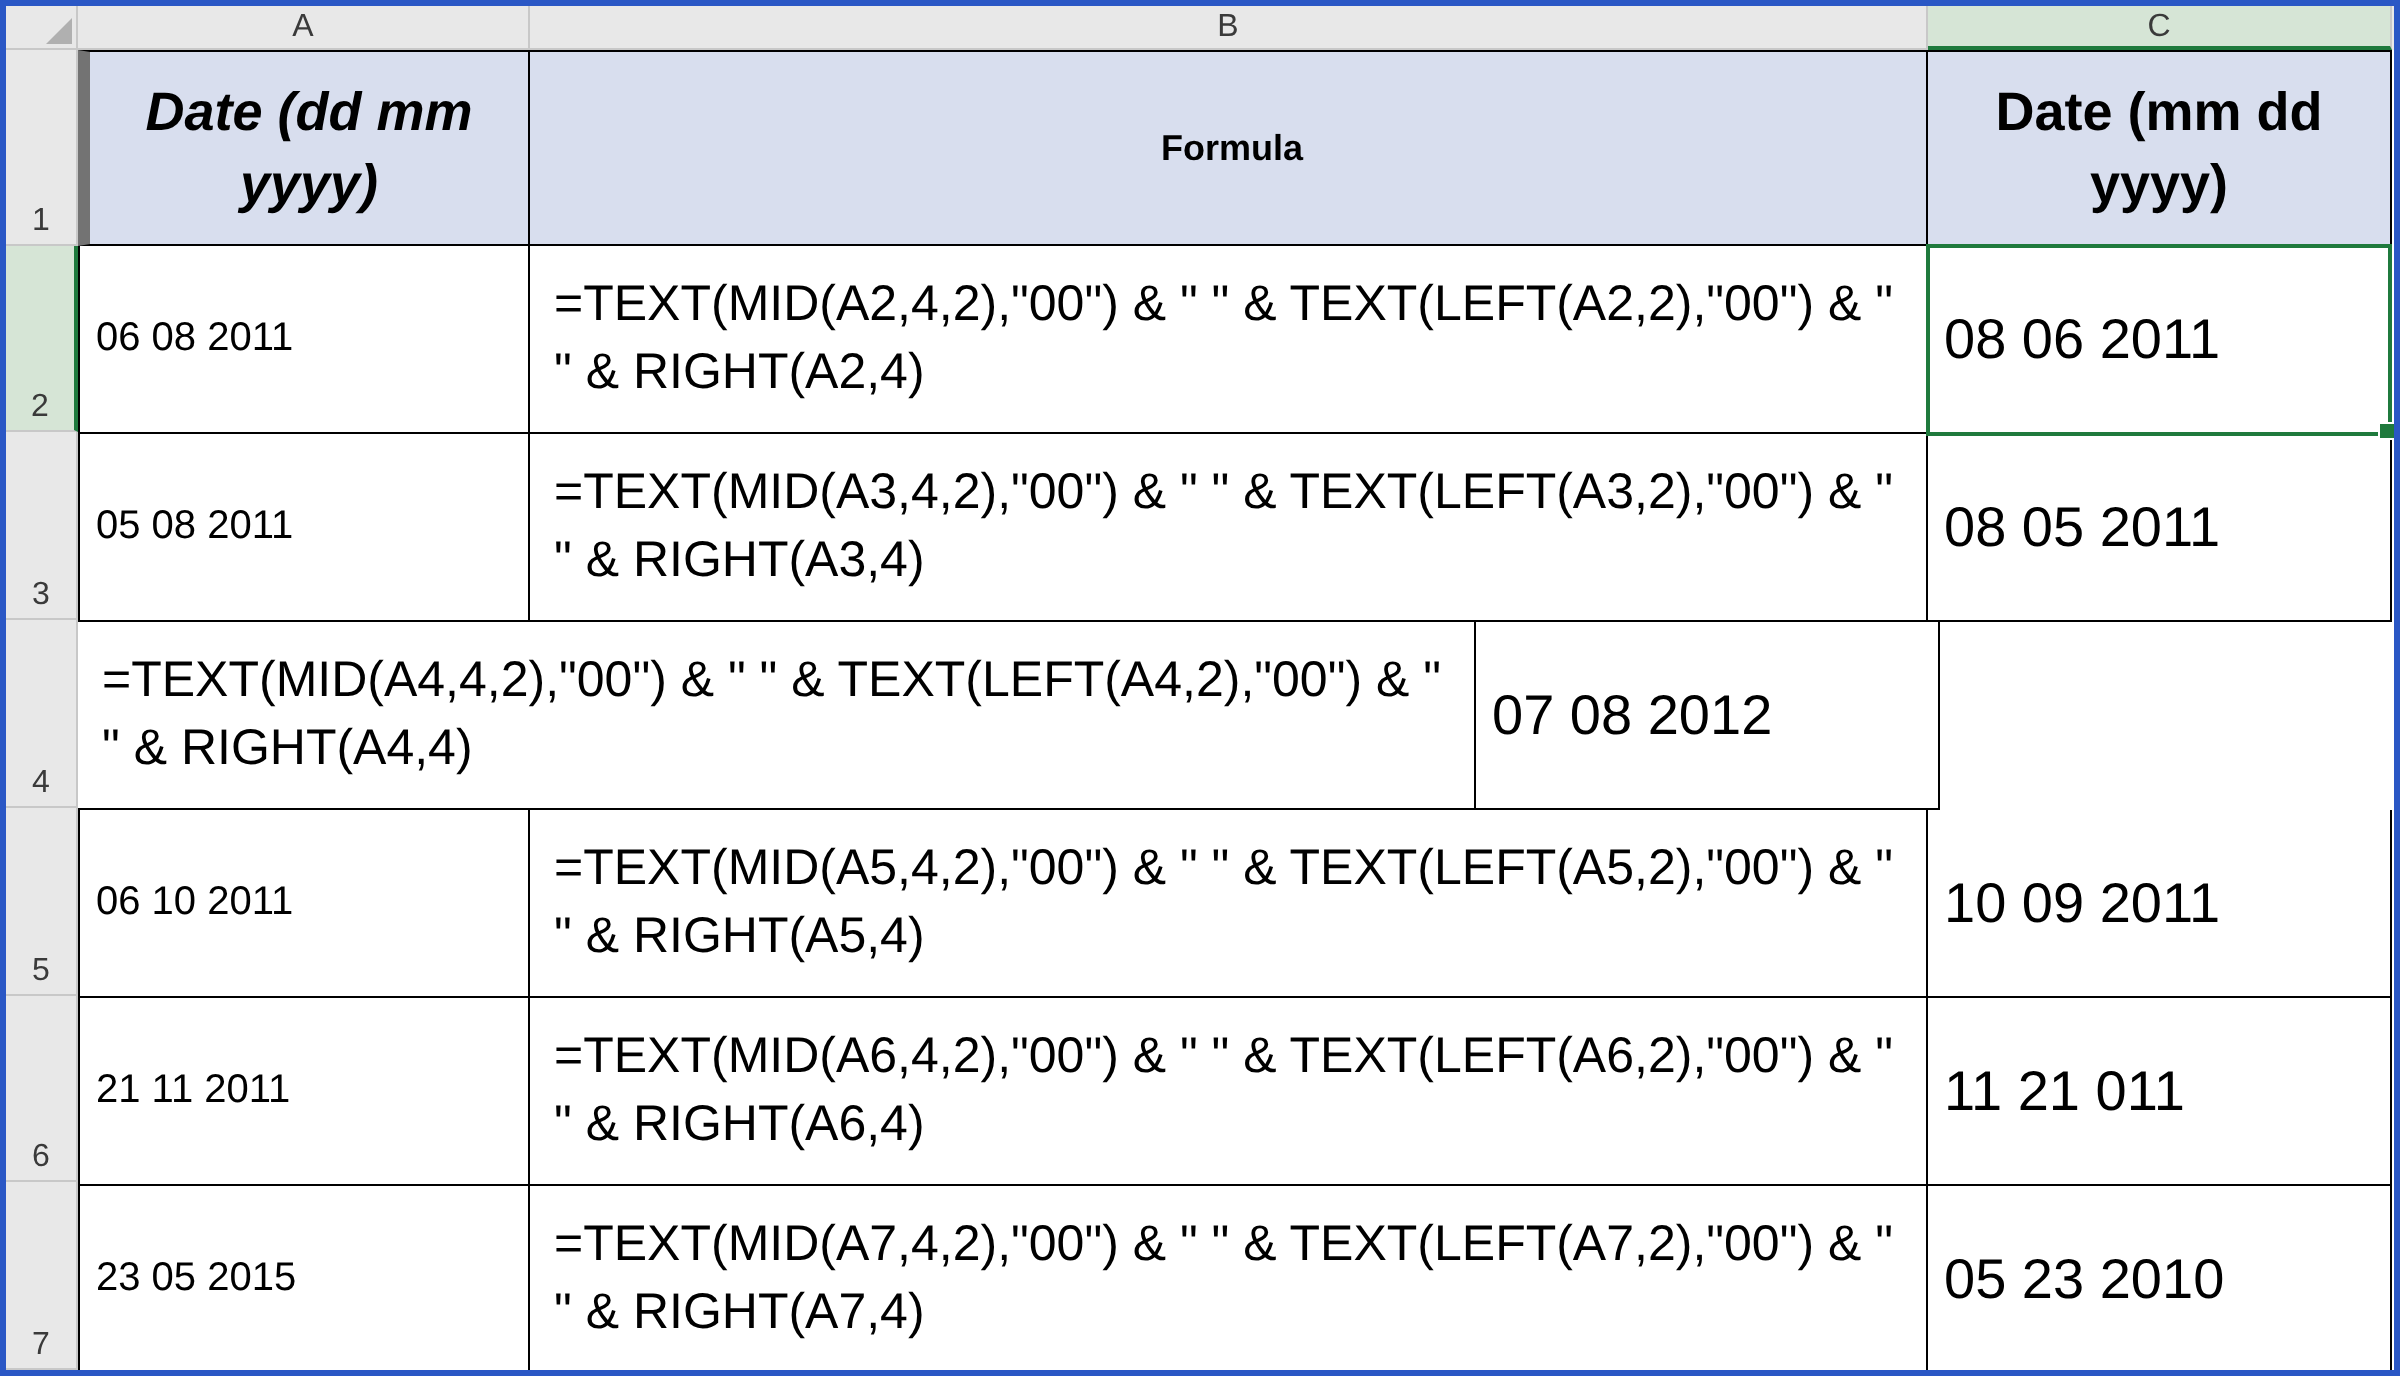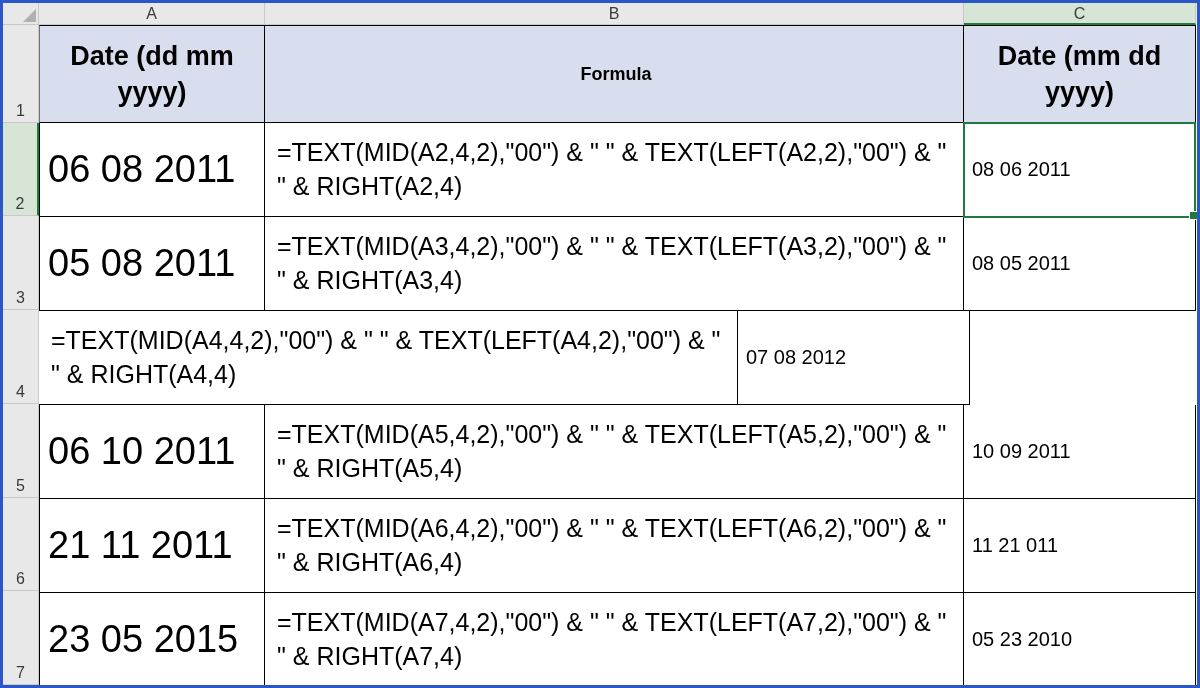--- a/index.html
+++ b/index.html
@@ -105,29 +105,29 @@
     background: #fff;
   }
   .hdr-row .cell {
     background: #d8deee;
     font-weight: bold;
     font-size: 27px;
     justify-content: center;
     text-align: center;
     line-height: 1.2;
   }
-  .cell.col-A { width: 226px; justify-content: center; font-size: 38px; }
+  .cell.col-A { width: 226px; justify-content: center; font-size: 20px; }
   .cell.col-B { width: 699px; justify-content: flex-start; font-size: 25px; }
-  .cell.col-C { width: 232px; justify-content: center; font-size: 20px; }
+  .cell.col-C { width: 232px; justify-content: center; font-size: 28px; }
   .hdr-row .cell.col-B { font-size: 18px; }
   .hdr-row .cell.col-A,
   .hdr-row .cell.col-C { font-size: 27px; }
 
   .cell.col-A:first-child { border-left: 1px solid #000; }
-  .hdr-row .cell.col-A:first-child { border-left: 1px solid #737373; border-top: 1px solid #000;}
+  .hdr-row .cell.col-A:first-child { border-left: 6px solid #737373; border-top: 1px solid #000; font-style: italic;}
   .hdr-row .cell { border-top: 1px solid #000; }
 
   .g-row .cell .wrap {
     width: 100%;
     white-space: pre-wrap;
     word-break: break-word;
     line-height: 1.35;
   }
   .cell.col-B .wrap { padding-left: 4px; }
 

